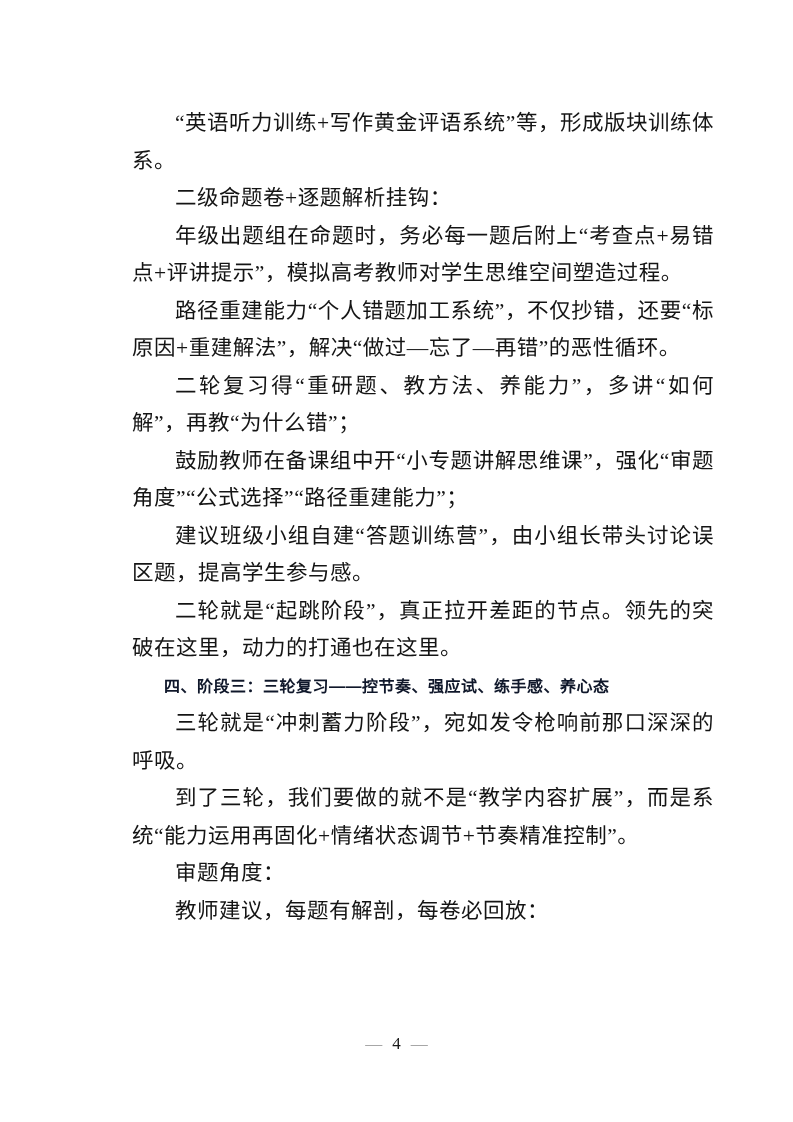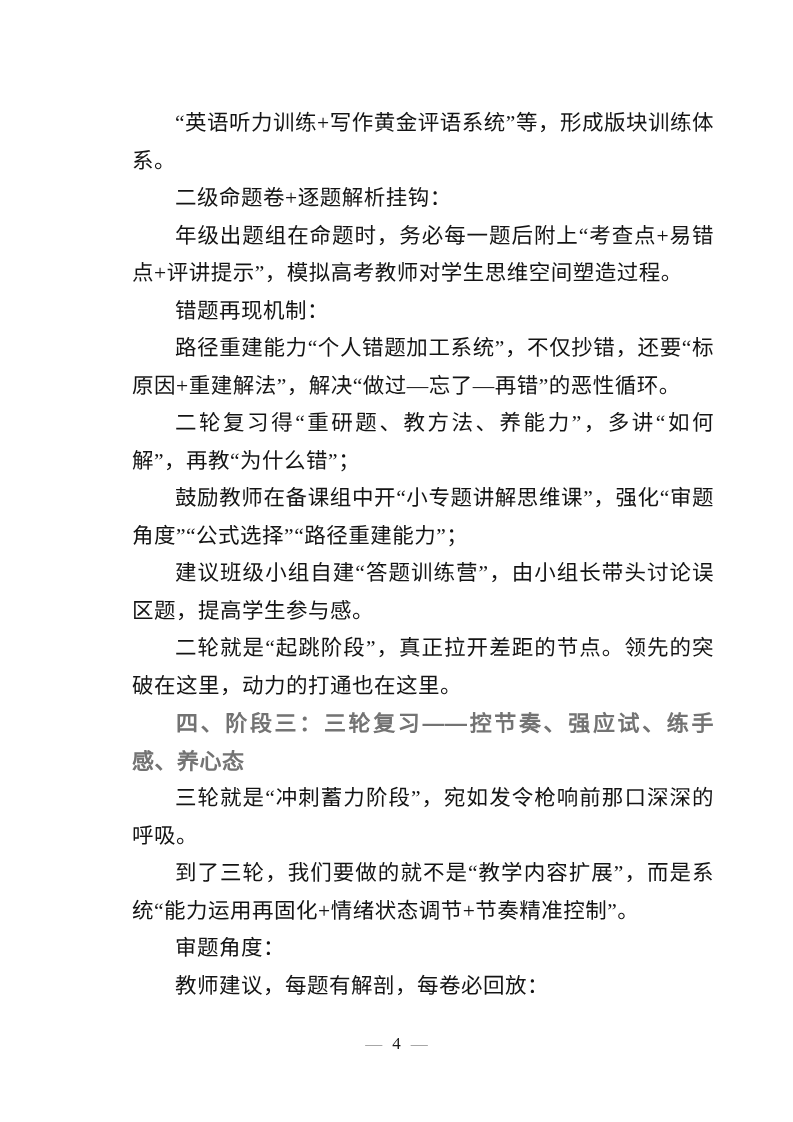--- a/index.html
+++ b/index.html
@@ -31,23 +31,23 @@
     color: #141414;
     text-align: justify;
     text-justify: inter-ideograph;
     text-indent: 2em;
     letter-spacing: 0.5px;
   }
   .heading-para {
     margin: 0;
     font-family: "Liberation Sans", "DejaVu Sans", sans-serif;
     font-weight: 700;
-    font-size: 22px;
+    font-size: 16px;
     line-height: 37.5px;
-    color: #737373;
+    color: #0f172a;
     text-align: justify;
     text-indent: 2em;
     letter-spacing: 0.5px;
   }
   .page-footer {
     position: absolute;
     left: 0;
     right: 0;
     top: 1032px;
     text-align: center;
@@ -66,21 +66,20 @@
 </style>
 </head>
 <body>
 
 <div class="page">
 
   <div class="doc-body">
       <p class="body-para">“英语听力训练+写作黄金评语系统”等，形成版块训练体系。</p>
       <p class="body-para">二级命题卷+逐题解析挂钩：</p>
       <p class="body-para">年级出题组在命题时，务必每一题后附上“考查点+易错点+评讲提示”，模拟高考教师对学生思维空间塑造过程。</p>
-      <p class="body-para">错题再现机制：</p>
       <p class="body-para">路径重建能力“个人错题加工系统”，不仅抄错，还要“标原因+重建解法”，解决“做过—忘了—再错”的恶性循环。</p>
       <p class="body-para">二轮复习得“重研题、教方法、养能力”，多讲“如何解”，再教“为什么错”；</p>
       <p class="body-para">鼓励教师在备课组中开“小专题讲解思维课”，强化“审题角度”“公式选择”“路径重建能力”；</p>
       <p class="body-para">建议班级小组自建“答题训练营”，由小组长带头讨论误区题，提高学生参与感。</p>
       <p class="body-para">二轮就是“起跳阶段”，真正拉开差距的节点。领先的突破在这里，动力的打通也在这里。</p>
       <p class="heading-para">四、阶段三：三轮复习——控节奏、强应试、练手感、养心态</p>
       <p class="body-para">三轮就是“冲刺蓄力阶段”，宛如发令枪响前那口深深的呼吸。</p>
       <p class="body-para">到了三轮，我们要做的就不是“教学内容扩展”，而是系统“能力运用再固化+情绪状态调节+节奏精准控制”。</p>
       <p class="body-para">审题角度：</p>
       <p class="body-para">教师建议，每题有解剖，每卷必回放：</p>

